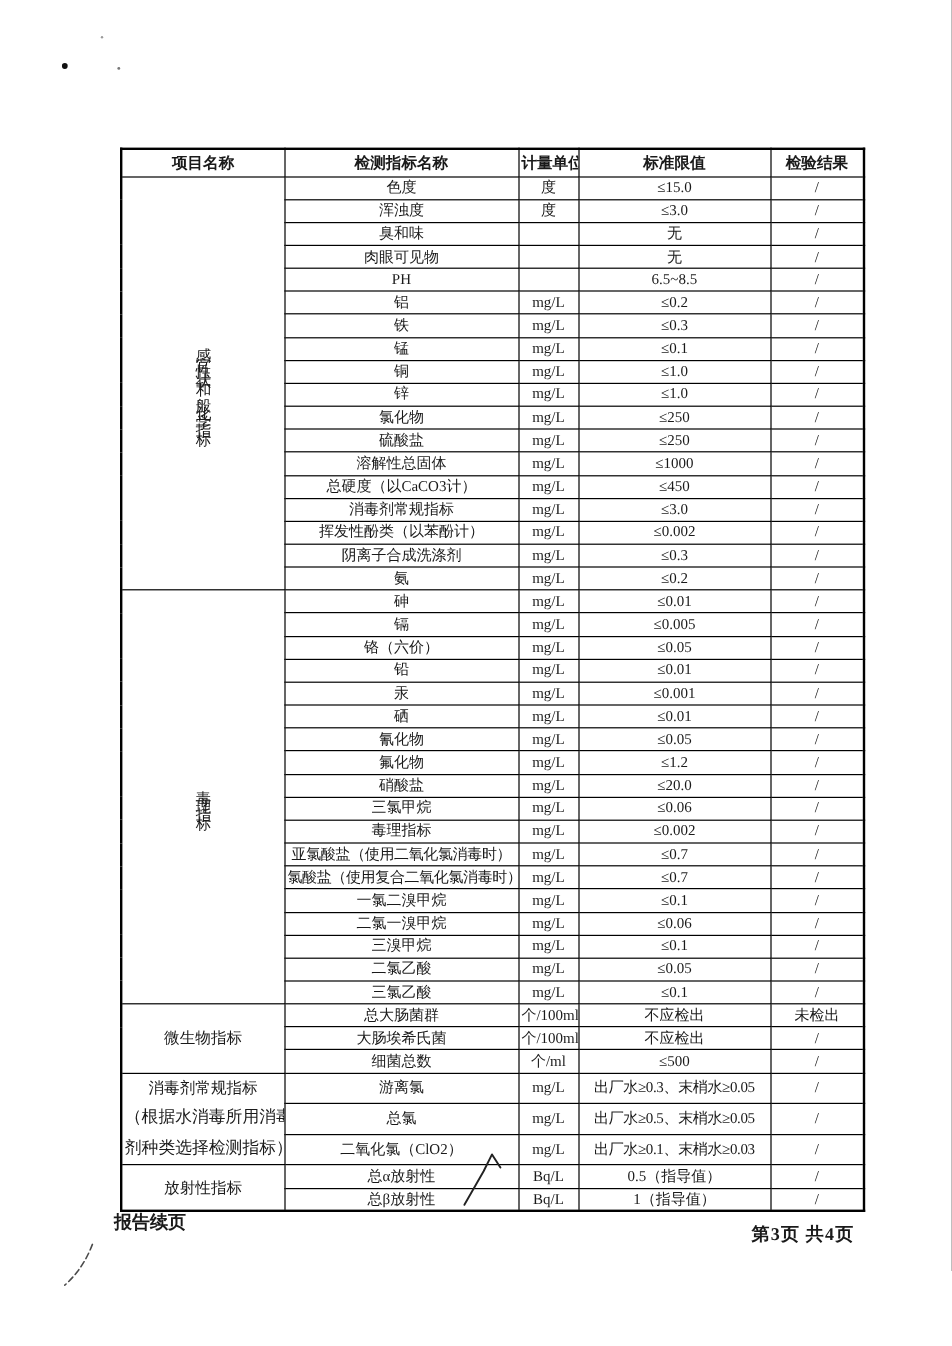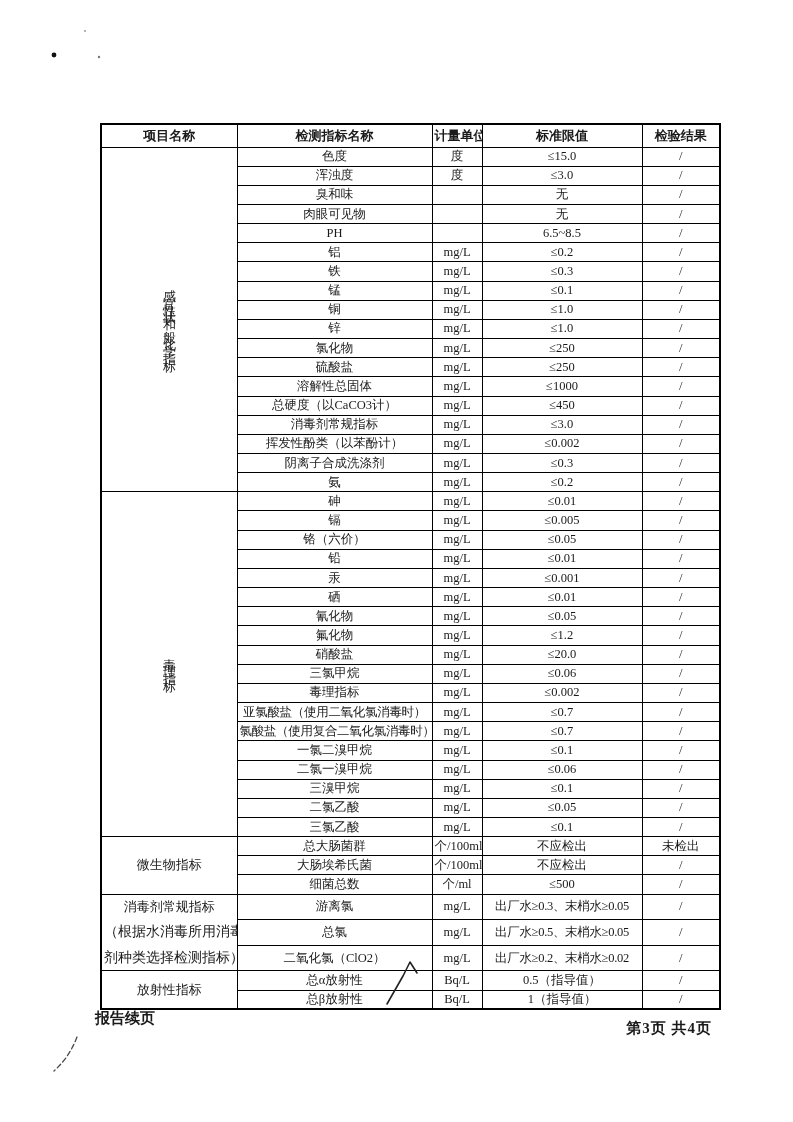--- a/index.html
+++ b/index.html
@@ -363,21 +363,21 @@
         </tr>
         <tr>
           <td class="c-indicator">总氯</td>
           <td class="c-unit">mg/L</td>
           <td class="c-limit tight">出厂水≥0.5、末梢水≥0.05</td>
           <td class="c-result">/</td>
         </tr>
         <tr>
           <td class="c-indicator">二氧化氯（ClO2）</td>
           <td class="c-unit">mg/L</td>
-          <td class="c-limit tight">出厂水≥0.2、末梢水≥0.02</td>
+          <td class="c-limit tight">出厂水≥0.1、末梢水≥0.03</td>
           <td class="c-result">/</td>
         </tr>
         <tr>
           <td rowspan="2" class="sec horizontal">
             <div class="sec-inner">
               <div>放射性指标</div>
             </div>
           </td>
           <td class="c-indicator">总α放射性</td>
           <td class="c-unit">Bq/L</td>

